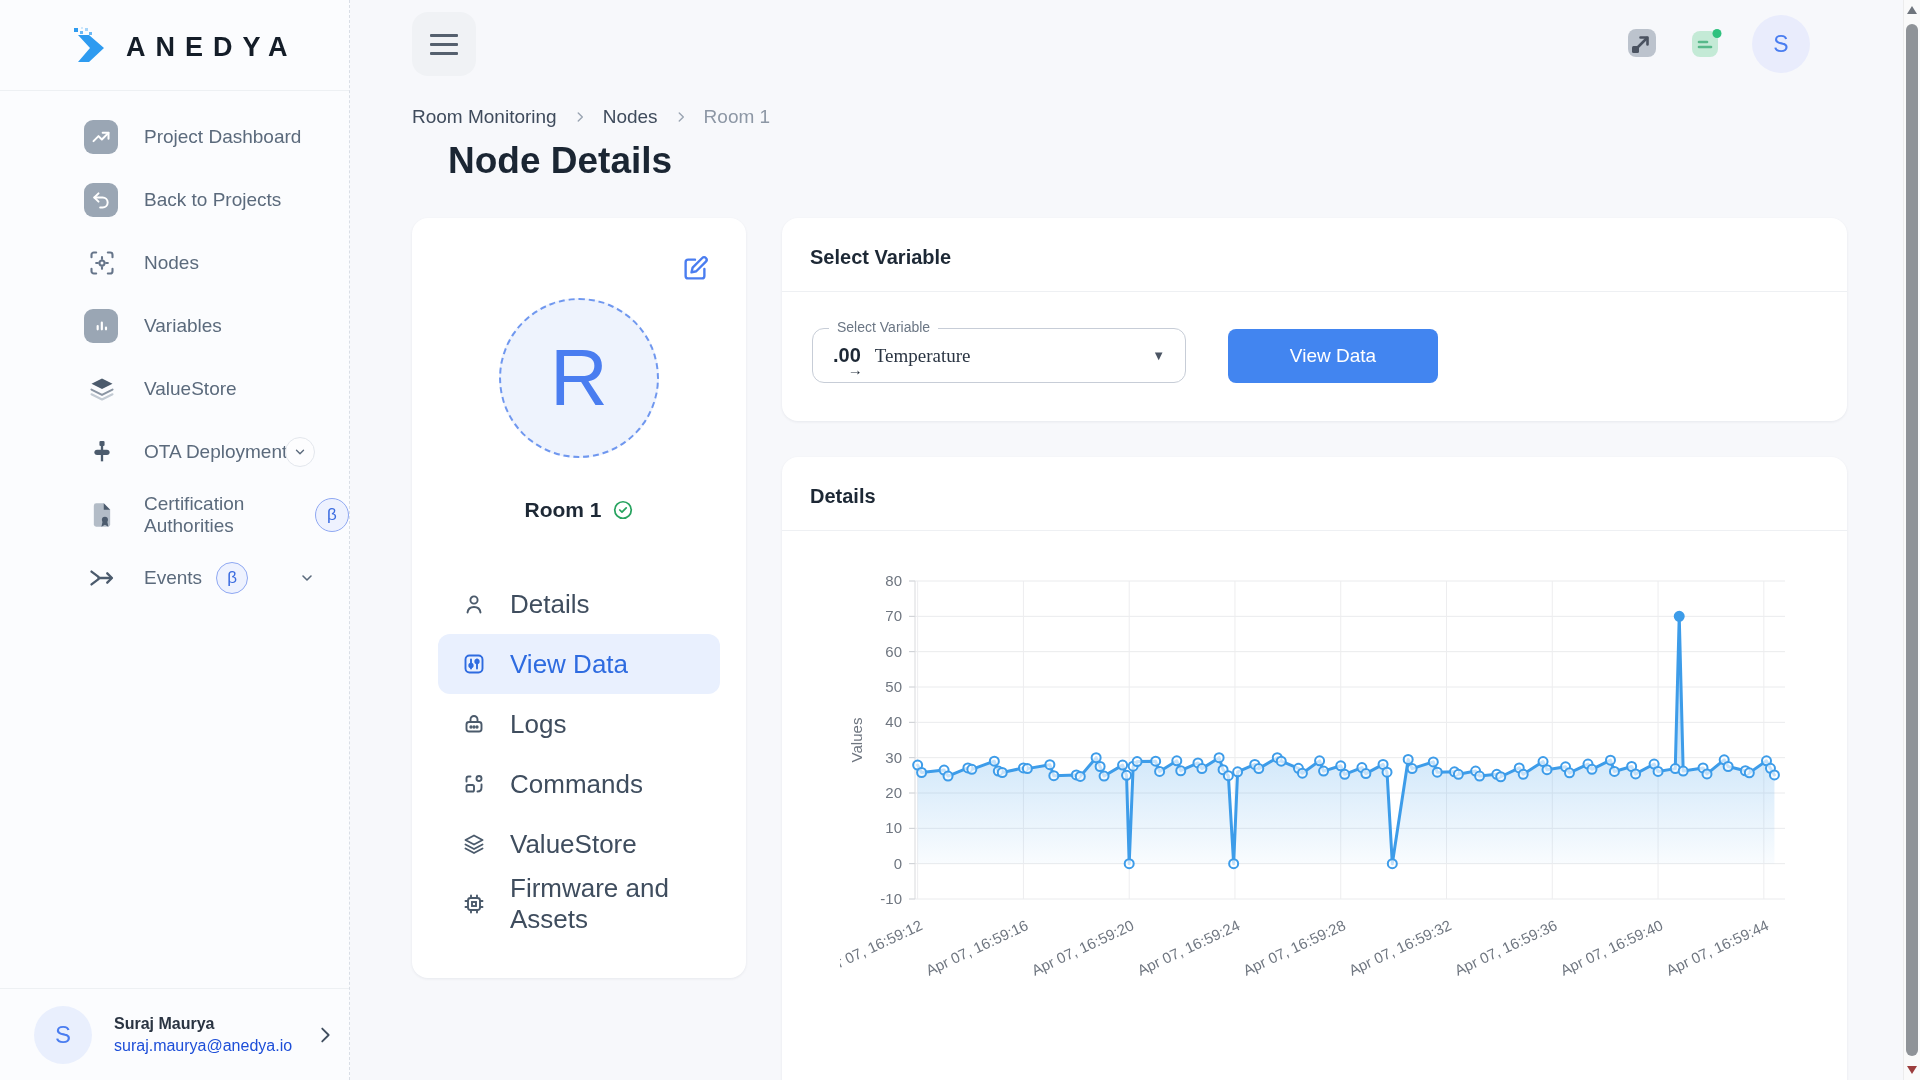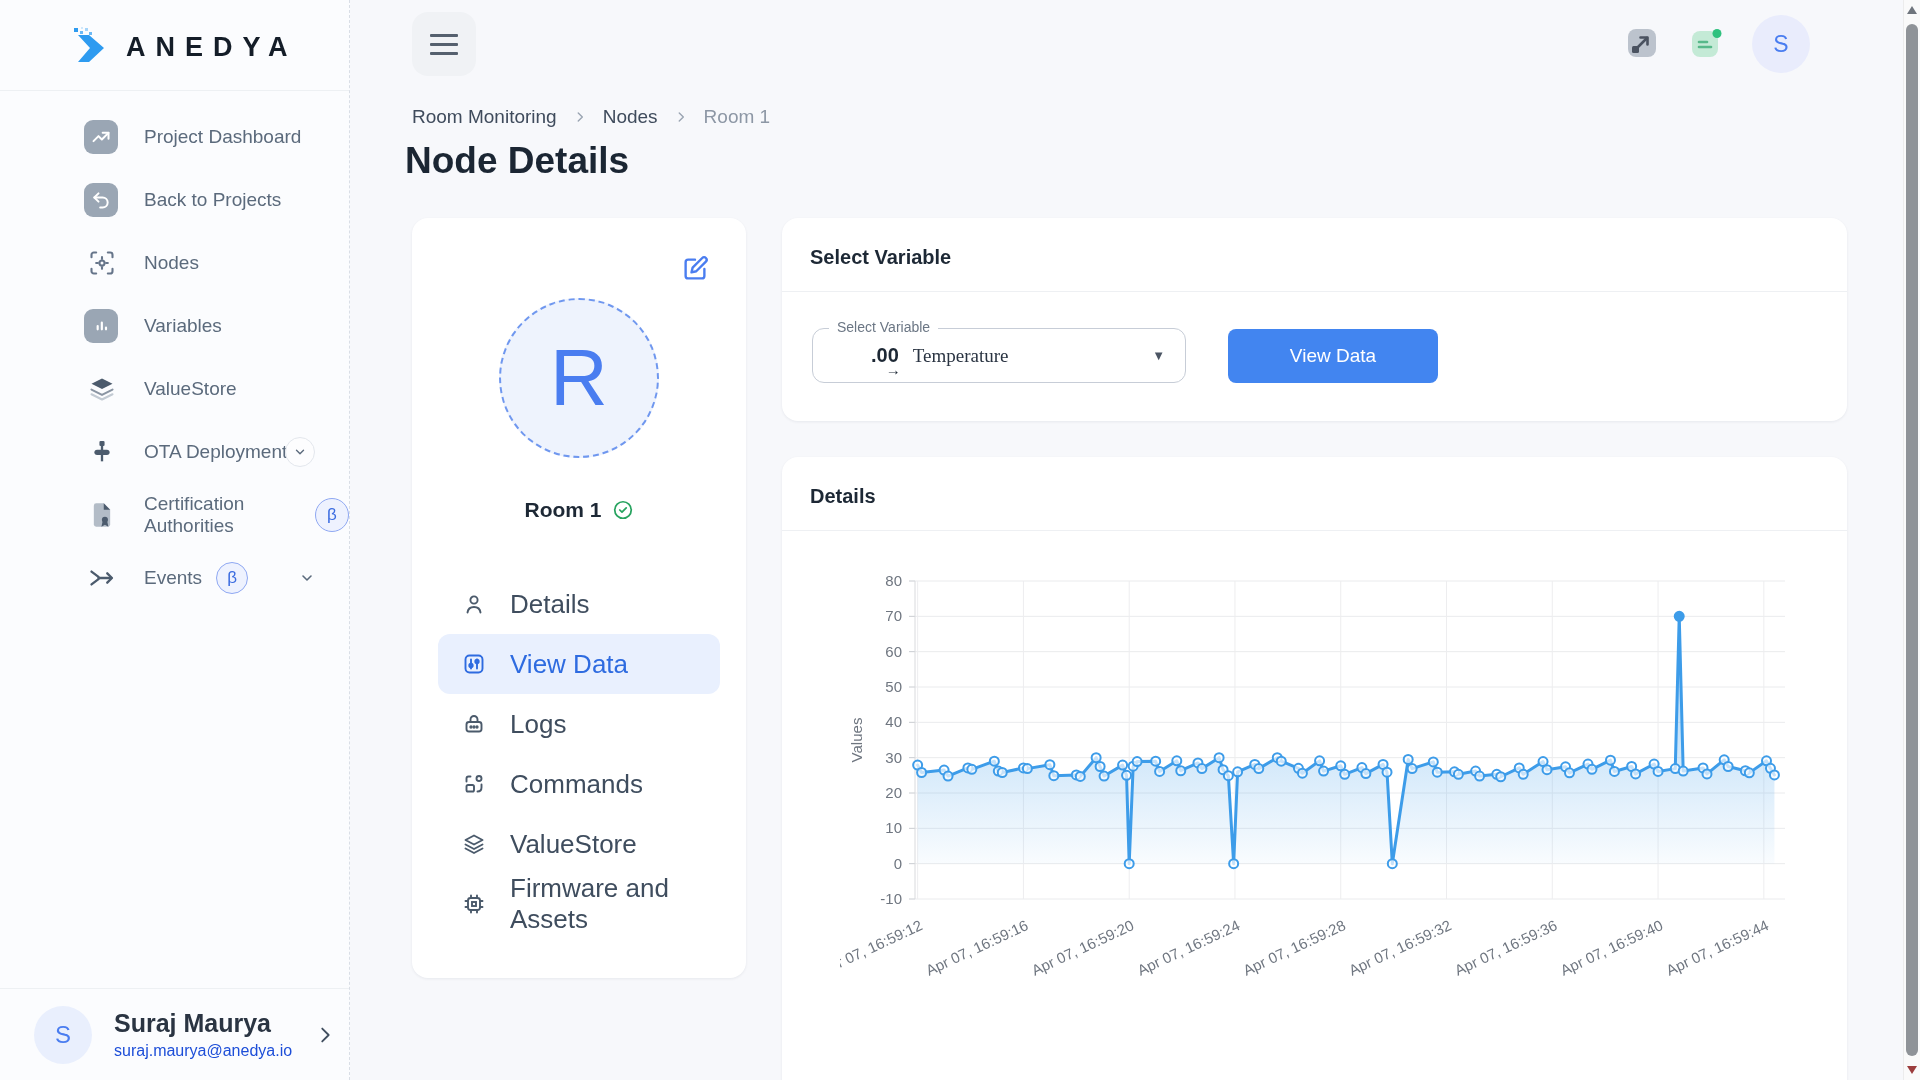--- a/index.html
+++ b/index.html
@@ -25,39 +25,39 @@
     background:#eef2fe; color:#3b6ce0; font-size:17px; display:flex; align-items:center;
     justify-content:center; margin-left:14px; flex:none; }
   .nav-chevron { position:absolute; right:34px; color:#5b6a7c; display:flex; }
   .chev-circle { width:30px; height:30px; border-radius:50%; border:1px solid #e3e7ed;
     display:flex; align-items:center; justify-content:center; background:#fdfdfe; }
   .user-card { position:absolute; bottom:0; left:0; width:100%; height:92px;
     border-top:1px solid #edf0f3; display:flex; align-items:center;
     padding:0 26px 0 34px; gap:22px; cursor:pointer; background:#fbfcfe; }
   .user-avatar { width:58px; height:58px; border-radius:50%; background:#e9effd; color:#4a7df0;
     font-size:24px; display:flex; align-items:center; justify-content:center; flex:none; }
-  .user-name { font-size:25px; font-weight:700; color:#2a3442; }
+  .user-name { font-size:16px; font-weight:700; color:#2a3442; }
   .user-email { font-size:16px; color:#1d4ed8; margin-top:4px; }
   .user-chevron { margin-left:auto; color:#3f4d5e; display:flex; }
   
   .main { position:absolute; left:350px; top:0; width:1554px; height:1080px; }
   .topbar { display:flex; align-items:center; padding:12px 94px 0 62px; }
   .hamburger { width:64px; height:64px; border-radius:16px; background:#f0f2f5; border:none;
     display:flex; flex-direction:column; justify-content:center; align-items:center; gap:6px; cursor:pointer; }
   .hamburger span { width:28px; height:3px; background:#55606e; border-radius:1px; }
   .topbar-right { margin-left:auto; display:flex; align-items:center; gap:26px; }
   .icon-btn { background:none; border:none; padding:0; cursor:pointer; display:flex; }
   .avatar-s { width:58px; height:58px; border-radius:50%; background:#e9ecfc; color:#4a7df0;
     font-size:23px; display:flex; align-items:center; justify-content:center; cursor:pointer; border:none; }
   .breadcrumb { margin:30px 0 0 62px; font-size:19px; color:#3f4b5c;
     display:flex; align-items:center; gap:16px; }
   .crumb { cursor:pointer; }
   .crumb-muted { color:#8d97a5; }
   .crumb-sep { color:#9aa4b2; display:flex; }
-  .page-title { margin:12px 0 0 55px; font-size:37px; font-weight:800; color:#1b2633; }
+  .page-title { margin:12px 0 0 98px; font-size:37px; font-weight:800; color:#1b2633; }
   .content-row { display:flex; gap:36px; margin:36px 0 0 62px; align-items:flex-start; }
   
   .node-card { width:334px; background:#fff; border-radius:16px;
     box-shadow:0 1px 3px rgba(20,30,50,.07); padding:36px 0 44px; position:relative; flex:none; }
   .edit-btn { position:absolute; top:36px; right:36px; color:#4a7df0; background:none; border:none;
     cursor:pointer; display:flex; padding:0; }
   .node-avatar { width:160px; height:160px; border-radius:50%; border:2px dashed #6f97ef;
     background:#eef3fd; color:#4a7df0; font-size:80px; display:flex; align-items:center;
     justify-content:center; margin:44px auto 0; }
   .node-name-row { display:flex; justify-content:center; align-items:center; gap:10px;
@@ -72,21 +72,21 @@
   .right-col { width:1065px; display:flex; flex-direction:column; gap:36px; }
   .card { background:#fff; border-radius:16px; box-shadow:0 1px 3px rgba(20,30,50,.07); }
   .card-header { padding:28px 28px 22px; font-size:20px; font-weight:700; color:#1d2835;
     border-bottom:1px solid #eef0f3; }
   .sv-body { display:flex; align-items:center; gap:42px; padding:36px 28px 38px 30px; }
   .select-field { position:relative; width:374px; height:55px; border:1px solid #c7cdd7;
     border-radius:12px; display:flex; align-items:center; padding:0 20px; gap:14px;
     cursor:pointer; background:#fff; }
   .float-label { position:absolute; top:-10px; left:16px; background:#fff; padding:0 8px;
     font-size:14px; color:#6b7684; }
-  .decimal-icon { font-weight:800; font-size:20px; color:#1d2835; position:relative; flex:none;margin-left:38px; }
+  .decimal-icon { font-weight:800; font-size:20px; color:#1d2835; position:relative; flex:none; }
   .decimal-icon .arr { position:absolute; right:-2px; bottom:-11px; font-size:15px; font-weight:800; }
   .select-value { font-size:19px; color:#2a3442;font-family:Liberation Serif, serif; }
   .caret { margin-left:auto; color:#4b5563; font-size:13px; }
   .view-data-btn { width:210px; height:54px; background:#4285f0; color:#fff; border:none;
     border-radius:8px; font-size:19px; cursor:pointer; font-family:inherit; }
   .overview-card { height:640px; overflow:hidden; }
   .chart-wrap { padding:34px 0 0 58px; }
   svg text { font-family:"Liberation Sans", sans-serif; }
   
   .scrollbar { position:absolute; top:0; right:0; width:17px; height:1080px; background:#fafafa;

